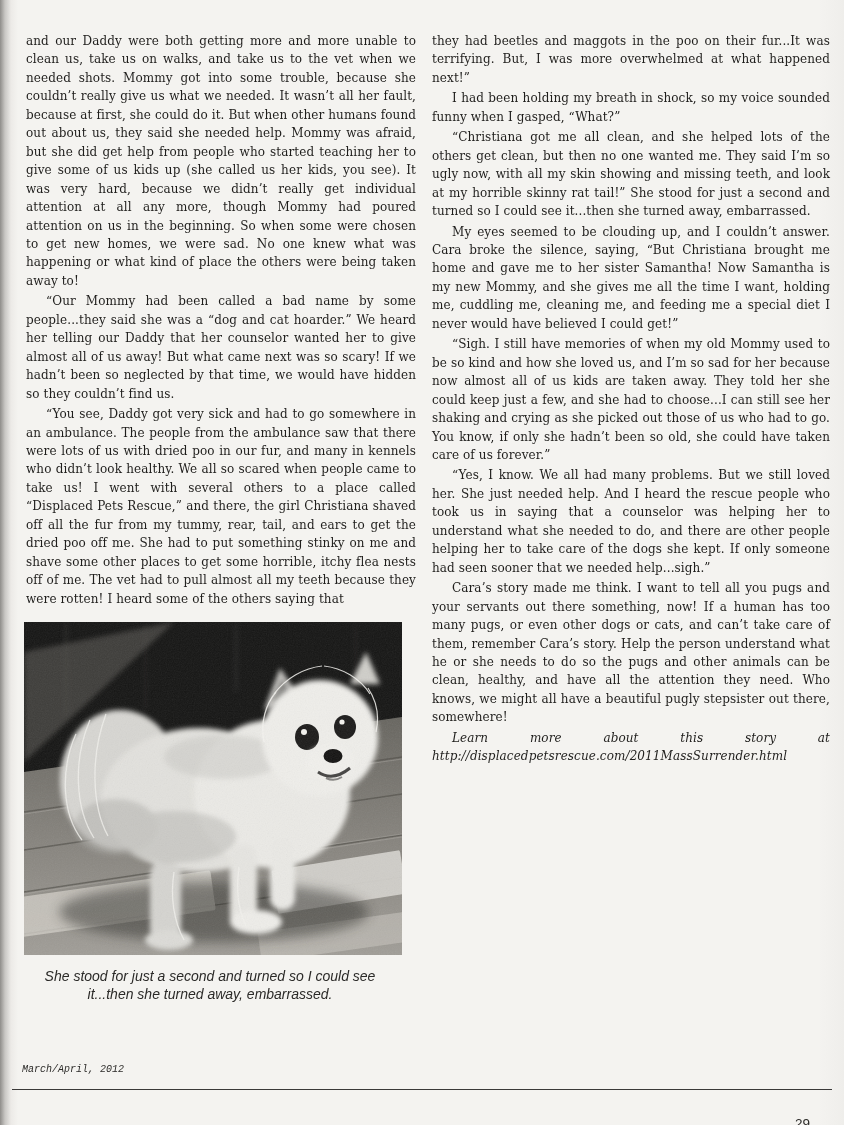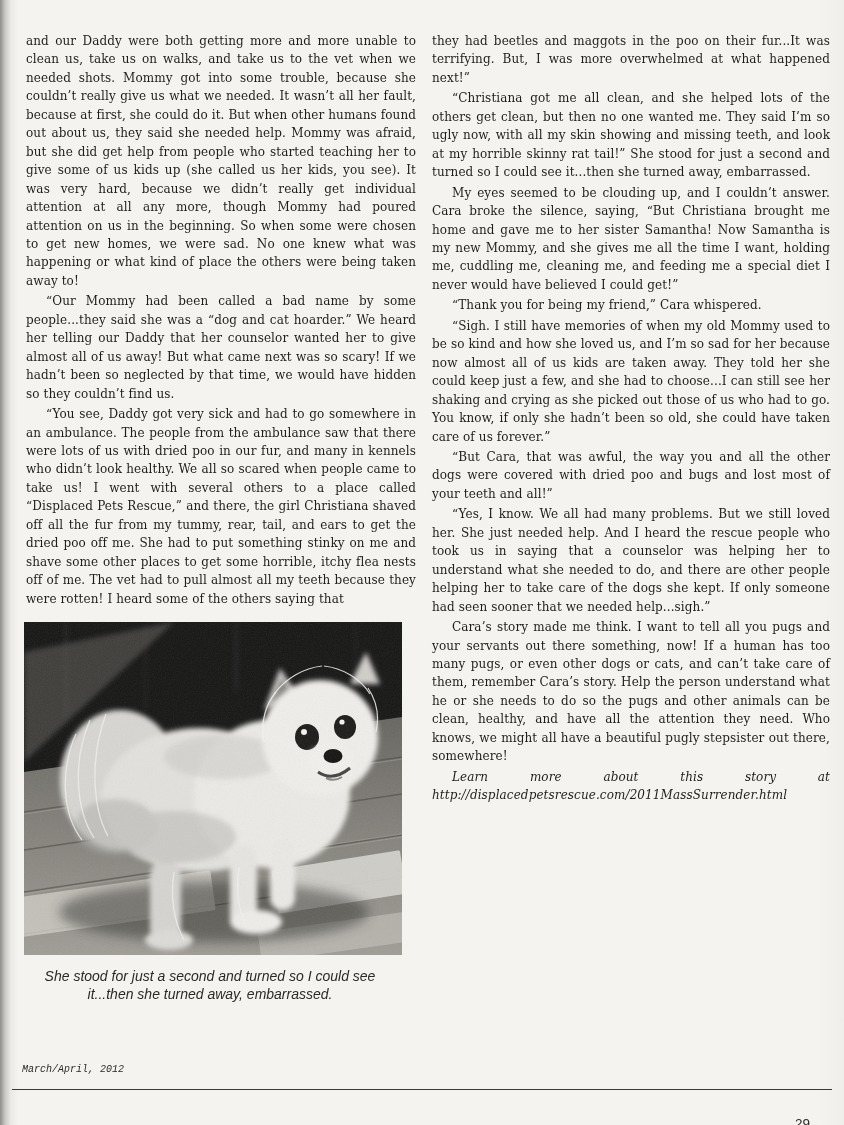--- a/index.html
+++ b/index.html
@@ -159,25 +159,24 @@
 
           <rect width="378" height="333" filter="url(#grainF)" opacity="0.10"></rect>
         </svg>
       </div>
 
       <div class="caption">She stood for just a second and turned so I could see it...then she turned away, embarrassed.</div>
     </div>
 
     <div class="col col-right">
       <p>they had beetles and maggots in the poo on their fur...It was terrifying. But, I was more overwhelmed at what happened next!”</p>
+      <p class="indent">I had been holding my breath in shock, so my voice sounded funny when I gasped, “What?”</p>
       <p class="indent">“Christiana got me all clean, and she helped lots of the others get clean, but then no one wanted me. They said I’m so ugly now, with all my skin showing and missing teeth, and look at my horrible skinny rat tail!” She stood for just a second and turned so I could see it...then she turned away, embarrassed.</p>
       <p class="indent">My eyes seemed to be clouding up, and I couldn’t answer. Cara broke the silence, saying, “But Christiana brought me home and gave me to her sister Samantha! Now Samantha is my new Mommy, and she gives me all the time I want, holding me, cuddling me, cleaning me, and feeding me a special diet I never would have believed I could get!”</p>
-      <p class="indent">“Thank you for being my friend,” Cara whispered.</p>
       <p class="indent">“Sigh. I still have memories of when my old Mommy used to be so kind and how she loved us, and I’m so sad for her because now almost all of us kids are taken away. They told her she could keep just a few, and she had to choose...I can still see her shaking and crying as she picked out those of us who had to go. You know, if only she hadn’t been so old, she could have taken care of us forever.”</p>
-      <p class="indent">“But Cara, that was awful, the way you and all the other dogs were covered with dried poo and bugs and lost most of your teeth and all!”</p>
       <p class="indent">“Yes, I know. We all had many problems. But we still loved her. She just needed help. And I heard the rescue people who took us in saying that a counselor was helping her to understand what she needed to do, and there are other people helping her to take care of the dogs she kept. If only someone had seen sooner that we needed help...sigh.”</p>
       <p class="indent">Cara’s story made me think. I want to tell all you pugs and your servants out there something, now! If a human has too many pugs, or even other dogs or cats, and can’t take care of them, remember Cara’s story. Help the person understand what he or she needs to do so the pugs and other animals can be clean, healthy, and have all the attention they need. Who knows, we might all have a beautiful pugly stepsister out there, somewhere!</p>
       <p class="indent italic">Learn more about this story at http://displacedpetsrescue.com/2011MassSurrender.html</p>
     </div>
 
   </div>
 
   <div class="footer-rule"></div>
   <div class="footer-issue">March/April, 2012</div>
   <div class="footer-page">29</div>

